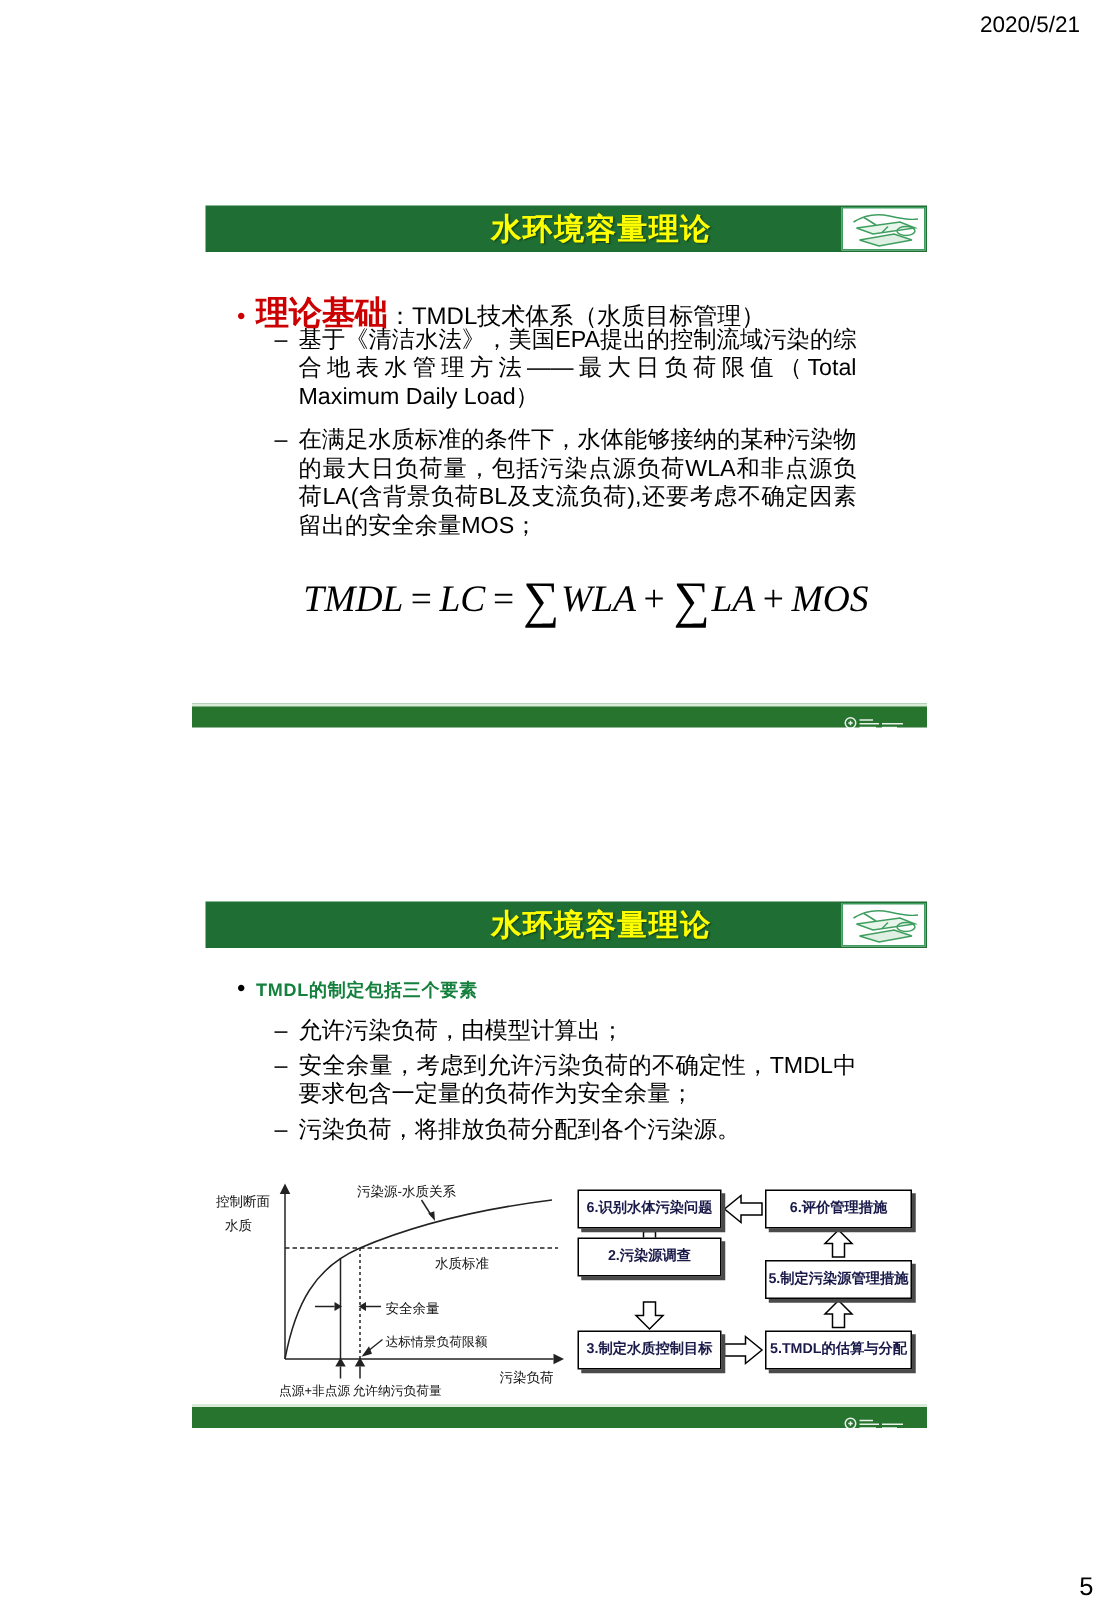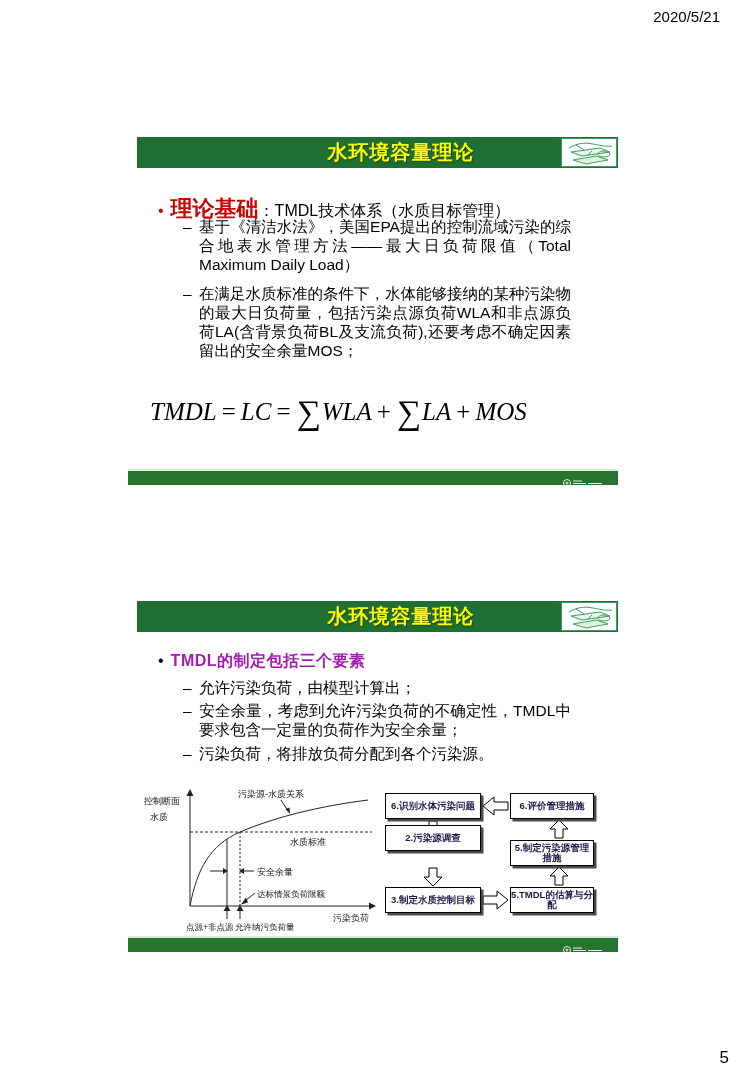--- a/index.html
+++ b/index.html
@@ -24,40 +24,40 @@
   
   .slide-footer { left:128px; width:490px; height:16px; background:#27742f;
                   border-top:2px solid #d9ead9; }
   .ftr-logo { position:absolute; right:12px; top:3px; }
 
   
   .bullet-row { left:158px; font-size:16px; }
   .dot { margin-right:7px; }
   .dot.red { color:#cc0000; }
   .b-head-red { color:#cc0000; font-weight:bold; font-family:"Liberation Serif", serif; font-size:22px; }
-  .b-head-black { color:#a21caf; font-weight:bold; font-size:16px; letter-spacing:.5px; }
+  .b-head-black { color:#15803d; font-weight:bold; font-size:12px; letter-spacing:.5px; }
   .sub { left:183px; width:388px; font-size:15.5px; line-height:19px;
          padding-left:16px; text-indent:-16px; text-align:justify; }
   .sub .dash { display:inline-block; width:16px; text-indent:0; }
 
   
-  .formula { left:150px; top:382px; width:440px; text-align:left;
-             font-family:"Liberation Serif", serif; font-size:25px; white-space:nowrap;margin-top:12px; }
+  .formula { left:139px; top:382px; width:440px; text-align:right;
+             font-family:"Liberation Serif", serif; font-size:25px; white-space:nowrap; }
   .formula .var { font-style:italic; }
   .formula .op { padding:0 5px; }
   .formula .sigma { font-size:34px; font-style:normal; vertical-align:-4px; padding:0 1px; }
 
   
   .flow { left:383px; top:791px; width:234px; height:132px; }
   .fbox { position:absolute; background:#ffffff; border:1px solid #000;
           box-shadow:2.5px 2.5px 0 #4a4a4a; display:flex; align-items:center;
           justify-content:center; font-size:9.5px; font-weight:bold; color:#1a1a4a;
           text-align:center; line-height:1.1; }
   .fb-l { left:2px; width:96px; height:26px; }
-  .fb-r { left:127px; width:84px; height:26px; }
+  .fb-r { left:127px; width:98px; height:26px; }
   .arrows { position:absolute; left:0; top:0; }
 
   
   .chart { left:140px; top:787px; }
   .chart text { font-family:"Liberation Sans", sans-serif; fill:#111; }
 </style>
 </head>
 <body>
 
 <div class="abs date">2020/5/21</div>

